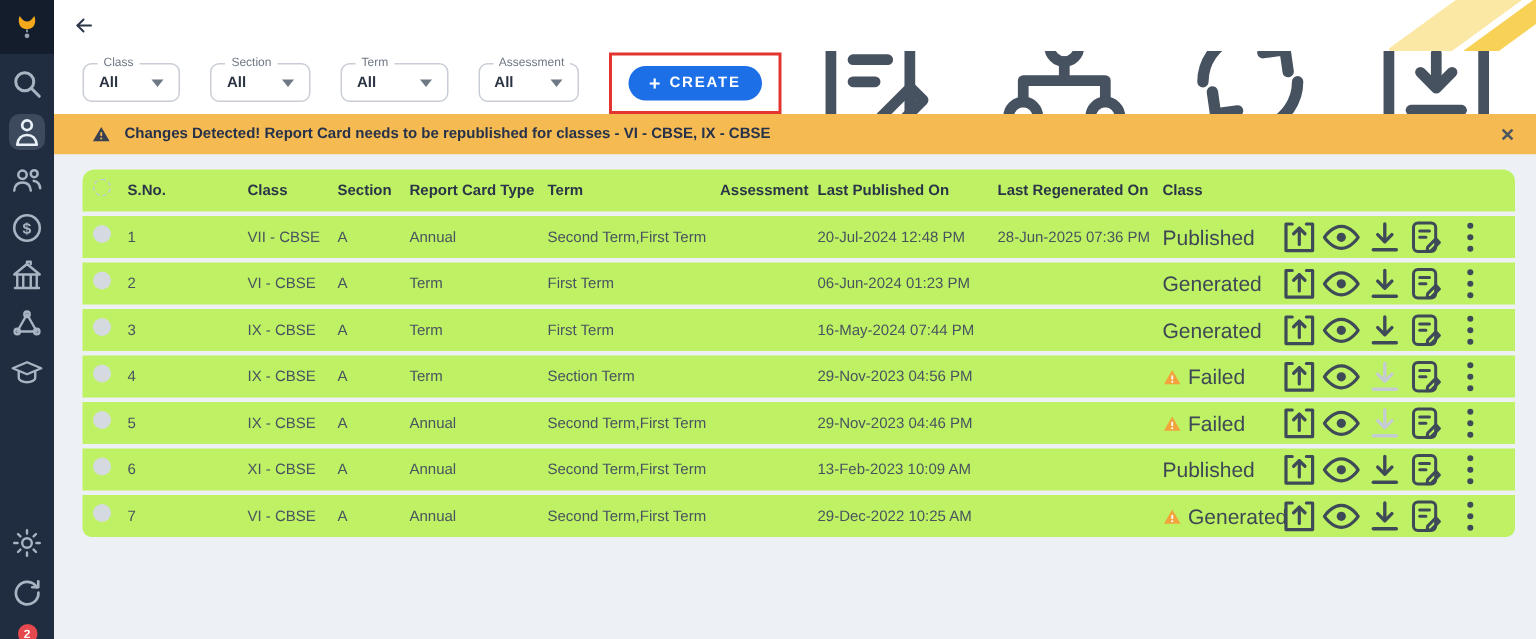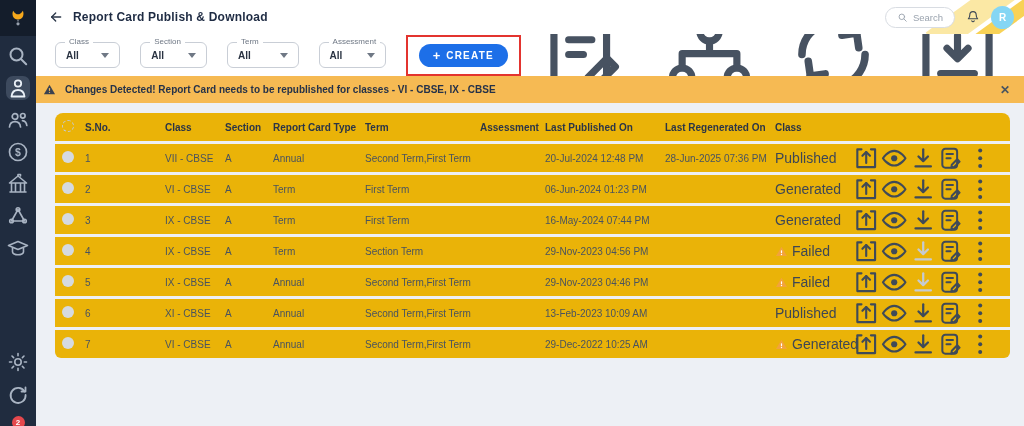--- a/index.html
+++ b/index.html
@@ -82,32 +82,32 @@
     background:#1D6FE8; color:#fff; border:none; border-radius:12px; height:23px;
     padding:0 14px; font-size:10px; font-weight:700; letter-spacing:1.2px;
     display:flex; align-items:center; gap:6px; font-family:inherit; cursor:pointer;
   }
   .create-plus { font-size:13px; font-weight:700; letter-spacing:0; }
   .toolbar-icons { display:flex; align-items:center; gap:23px; margin-left:14px; margin-right:16px; color:#475261; }
   .tb-icon { display:flex; cursor:pointer; }
   .tb-icon svg { width:17px; height:17px; }
 
   
-  .banner { height:27px; background:#F6BA53; display:flex; align-items:center; padding:0 14px 0 7px; gap:9px; flex-shrink:0; }
+  .banner { height:27px; background:#F6BA53; display:flex; align-items:center; padding:0 14px 0 25px; gap:9px; flex-shrink:0; }
   .banner-warning { display:flex; }
   .banner-warning svg { width:13px; height:13px; }
   .banner-text { font-size:10px; font-weight:700; color:#253249; }
   .banner-close { margin-left:auto; color:#4A5560; font-size:12px; font-weight:700; line-height:1; cursor:pointer; }
 
   
   .content { flex:1; background:#EDF0F5; padding:10px 14px 0 19px; min-height:0; }
   .grid-row {
     display:grid;
     grid-template-columns:25px 80px 60px 48px 92px 115px 65px 120px 110px 80px 1fr;
-    align-items:center; background:#eab308;
+    align-items:center; background:#bef264;
   }
   .table-header { height:28px; border-radius:8px 8px 0 0; margin-bottom:3px; }
   .th { font-size:10px; font-weight:700; color:#2B3547; padding-left:5px; white-space:nowrap; }
   .data-row { height:28px; margin-bottom:3px; }
   .data-row:last-child { border-radius:0 0 6px 6px; }
   .td { font-size:10px; color:#49535F; padding-left:5px; white-space:nowrap; overflow:hidden; }
   .circle-header { width:12px; height:12px; border-radius:50%; border:1.5px dashed #C4CAD2; margin-left:7px; }
   .circle-row { width:12px; height:12px; border-radius:50%; background:#D5DAE0; margin-left:7px; cursor:pointer; display:inline-block; }
   .status-cell { display:flex; align-items:center; gap:4px; font-size:14px; color:#3E4754; padding-left:5px; white-space:nowrap; }
   .warn-icon { display:flex; }
@@ -220,39 +220,20 @@
 
     <header class="topbar">
       <span class="decor-band d1"></span>
       <span class="decor-band d2"></span>
       <span class="back-arrow" style="display: inline-flex;">
           <svg viewBox="0 0 24 24" fill="none" stroke="currentColor" stroke-linecap="round" stroke-linejoin="round" stroke-width="2" style="display: block; width: 16px; height: 16px;">
             <path d="M19 12H5.5"></path>
             <path d="m11.5 6-6 6 6 6"></path>
           </svg>
         </span>
-      <h1 class="page-title">Report Card Publish &amp; Download</h1>
-      <div class="topbar-right">
-        <div class="search-pill">
-          <span style="display: inline-flex;">
-              <svg viewBox="0 0 24 24" fill="none" stroke="currentColor" stroke-linecap="round" stroke-linejoin="round" stroke-width="2" style="display: block; width: 11px; height: 11px;">
-                <circle cx="10.5" cy="10.5" r="6"></circle>
-                <path d="m15.2 15.2 5 5"></path>
-              </svg>
-            </span>
-          <span>Search</span>
-        </div>
-        <span class="bell" style="display: inline-flex;">
-            <svg viewBox="0 0 24 24" fill="none" stroke="currentColor" stroke-linecap="round" stroke-linejoin="round" stroke-width="1.7" style="display: block; width: 16px; height: 16px;">
-              <path d="M12 4c-2.9 0-4.8 2.2-4.8 5 0 3.6-1.2 4.8-2.2 5.7h14c-1-.9-2.2-2.1-2.2-5.7 0-2.8-1.9-5-4.8-5z"></path>
-              <path d="M10.2 17.8a1.9 1.9 0 0 0 3.6 0"></path>
-            </svg>
-          </span>
-        <div class="avatar">R</div>
-      </div>
     </header>
 
     <div class="filterbar">
       <div class="mat-select w1">
         <span class="mat-label">Class</span>
         <span class="mat-value">All</span>
         <span class="caret"></span>
       </div>
       <div class="mat-select w2">
         <span class="mat-label">Section</span>

